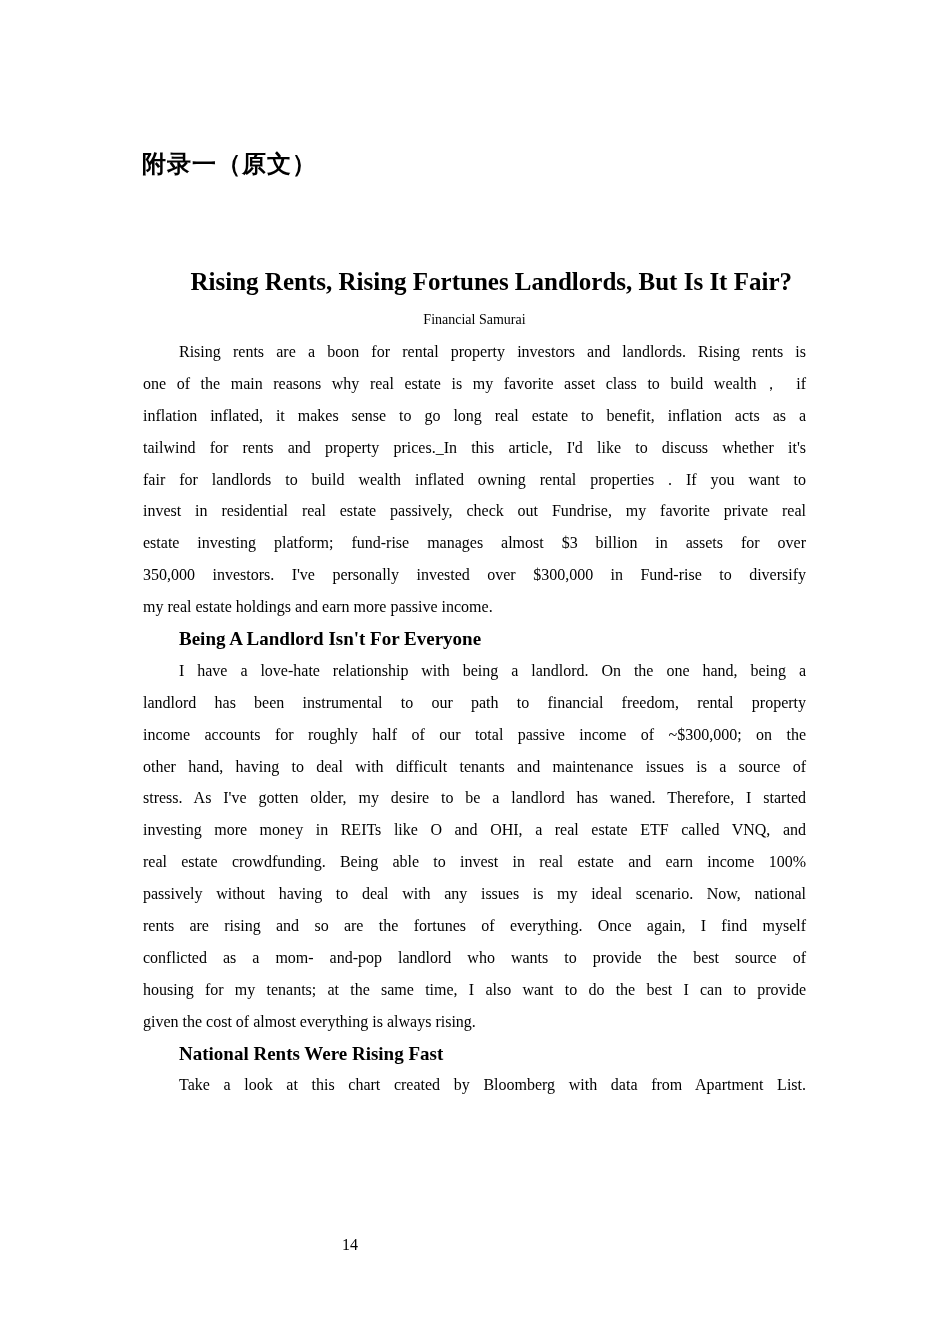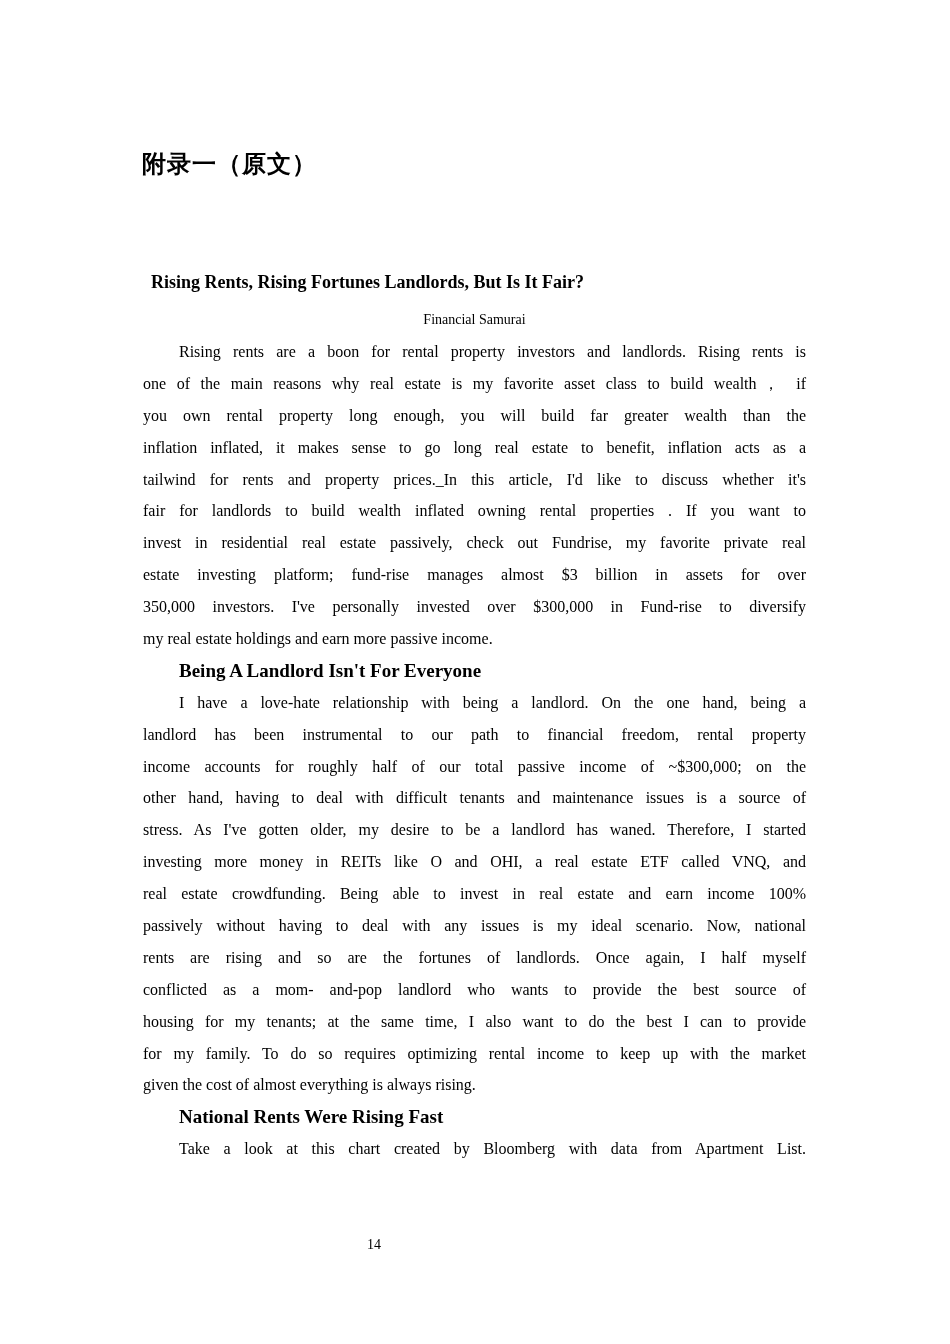--- a/index.html
+++ b/index.html
@@ -21,26 +21,26 @@
     left: 142px;
     top: 148px;
     font-family: Liberation Mono, monospace;
     font-weight: 700;
     font-size: 24px;
     letter-spacing: 1px;
     white-space: nowrap;
   }
   .article-title {
     position: absolute;
-    left: 151px;
+    left: 129px;
     top: 267px;
     width: 663px;
-    text-align: left;
+    text-align: right;
     font-weight: 700;
-    font-size: 18px;
+    font-size: 25px;
     line-height: 30px;
   }
   .article-byline {
     position: absolute;
     left: 143px;
     top: 309px;
     width: 663px;
     text-align: center;
     font-size: 14px;
     line-height: 22px;
@@ -64,64 +64,62 @@
   .line.first { text-indent: 36px; }
   .line.left  { text-align-last: left; }
   .line.heading {
     font-weight: 700;
     font-size: 19px;
     text-indent: 36px;
     text-align-last: left;
   }
   .page-number {
     position: absolute;
-    left: 367px;
+    left: 342px;
     top: 1236px;
-    font-size: 14px;
+    font-size: 16px;
     line-height: 18px;
   }
 </style>
 </head>
 <body>
 
 <div class="page">
 
   <div class="appendix-heading">附录一（原文）</div>
 
   <div class="article-title">Rising Rents, Rising Fortunes Landlords, But Is It Fair?</div>
 
   <div class="article-byline">Financial Samurai</div>
 
   <div class="body-text">
 
     <div class="line first">Rising rents are a boon for rental property investors and landlords. Rising rents is</div>
     <div class="line">one of the main reasons why real estate is my favorite asset class to build wealth， if</div>
-    <div class="line">you own rental property long enough, you will build far greater wealth than the</div>
     <div class="line">inflation inflated, it makes sense to go long real estate to benefit, inflation acts as a</div>
     <div class="line">tailwind for rents and property prices._In this article, I'd like to discuss whether it's</div>
     <div class="line">fair for landlords to build wealth inflated owning rental properties . If you want to</div>
     <div class="line">invest in residential real estate passively, check out Fundrise, my favorite private real</div>
     <div class="line">estate investing platform; fund-rise manages almost $3 billion in assets for over</div>
     <div class="line">350,000 investors. I've personally invested over $300,000 in Fund-rise to diversify</div>
     <div class="line left">my real estate holdings and earn more passive income.</div>
 
     <div class="line heading">Being A Landlord Isn't For Everyone</div>
 
     <div class="line first">I have a love-hate relationship with being a landlord. On the one hand, being a</div>
     <div class="line">landlord has been instrumental to our path to financial freedom, rental property</div>
     <div class="line">income accounts for roughly half of our total passive income of ~$300,000; on the</div>
     <div class="line">other hand, having to deal with difficult tenants and maintenance issues is a source of</div>
     <div class="line">stress. As I've gotten older, my desire to be a landlord has waned. Therefore, I started</div>
     <div class="line">investing more money in REITs like O and OHI, a real estate ETF called VNQ, and</div>
     <div class="line">real estate crowdfunding. Being able to invest in real estate and earn income 100%</div>
     <div class="line">passively without having to deal with any issues is my ideal scenario. Now, national</div>
-    <div class="line">rents are rising and so are the fortunes of landlords. Once again, I half myself</div>
+    <div class="line">rents are rising and so are the fortunes of everything. Once again, I find myself</div>
     <div class="line">conflicted as a mom- and-pop landlord who wants to provide the best source of</div>
     <div class="line">housing for my tenants; at the same time, I also want to do the best I can to provide</div>
-    <div class="line">for my family. To do so requires optimizing rental income to keep up with the market</div>
     <div class="line left">given the cost of almost everything is always rising.</div>
 
     <div class="line heading">National Rents Were Rising Fast</div>
 
     <div class="line first">Take a look at this chart created by Bloomberg with data from Apartment List.</div>
 
   </div>
 
   <div class="page-number">14</div>
 

